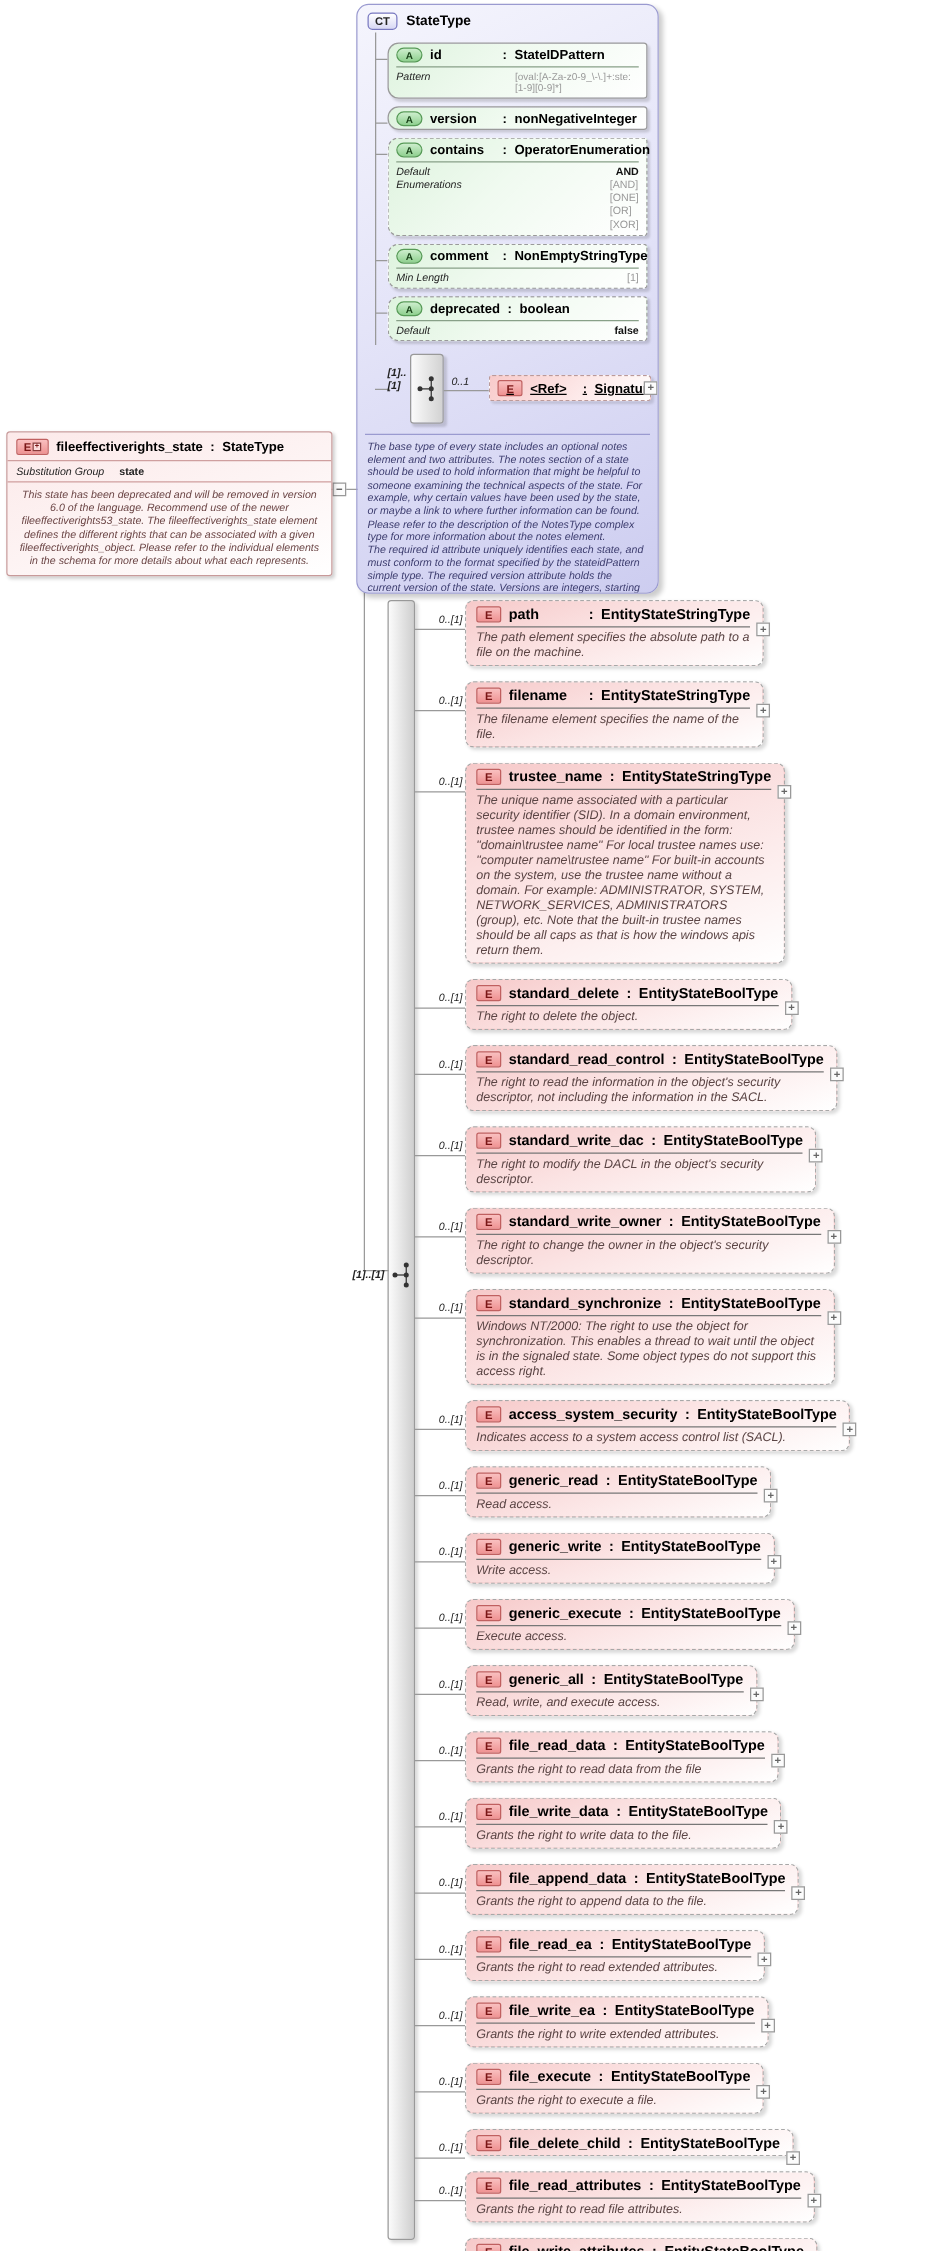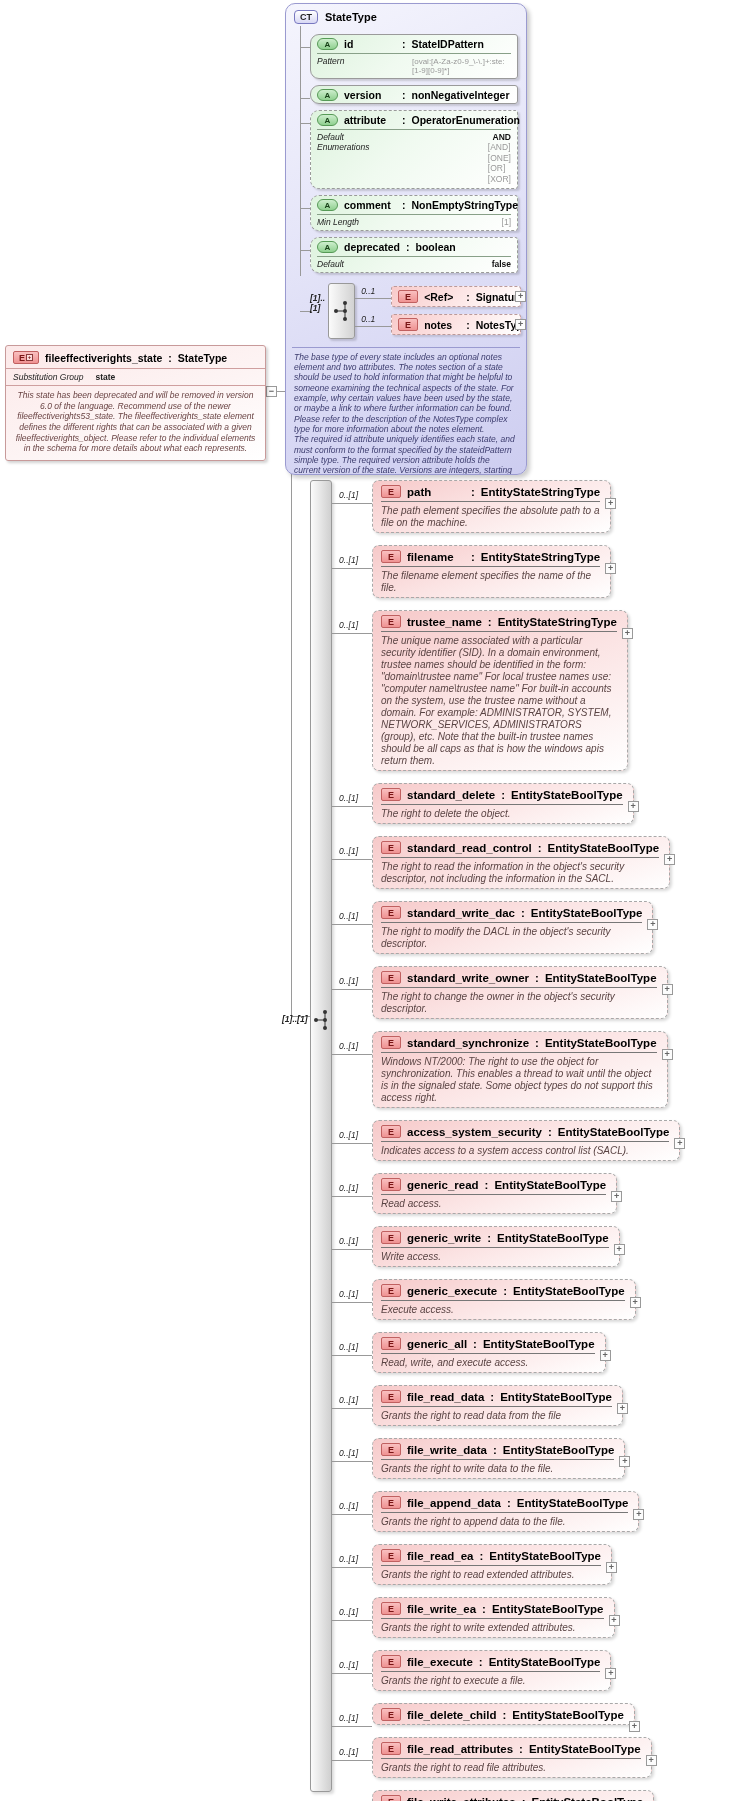--- a/index.html
+++ b/index.html
@@ -85,21 +85,21 @@
 
   
   .ct-seq { position:relative; display:flex; align-items:center; margin:10px 0 8px; }
   .ct-seq::before { content:""; position:absolute; left:-10px; top:50%; width:12px; height:1px; background:#999; }
   .ct-seq .mult-seq { font:italic bold 8.5px "Liberation Sans",sans-serif; color:#222; margin-right:3px; position:relative; top:-8px; }
   .seq-box {
     flex:none; width:27px; height:56px; border:1px solid #999; border-radius:3px;
     background:linear-gradient(90deg,#fbfbfb,#d2d2d2); box-shadow:2px 2px 2px rgba(0,0,0,.15);
     display:flex; align-items:center; justify-content:center;
   }
-  .ct-seq-children { display:flex; flex-direction:column; gap:7px; }
+  .ct-seq-children { display:flex; flex-direction:row; gap:7px;text-decoration:underline; }
   .seq-child { position:relative; margin-left:36px; }
   .seq-child::before { content:""; position:absolute; left:-36px; top:12px; width:36px; height:1px; background:#999; }
   .seq-child .mult { position:absolute; left:-30px; top:0; font:italic 8.5px "Liberation Sans",sans-serif; color:#222; }
   .mini-e {
     position:relative; display:flex; align-items:center; gap:6px; width:130px;
     border:1px dashed #bb9a9a; border-radius:3px; padding:3px 6px;
     background:linear-gradient(135deg,#f8caca 0%,#fdeaea 60%,#ffffff 100%);
     box-shadow:2px 2px 2px rgba(0,0,0,.12);
     font-weight:bold; font-size:10.5px; white-space:nowrap;
   }
@@ -120,21 +120,21 @@
     border:1px solid #999; border-radius:3px;
     background:linear-gradient(90deg,#fbfbfb,#cfcfcf);
     box-shadow:2px 2px 3px rgba(0,0,0,.15);
   }
   .spine-icon { position:absolute; left:1px; top:527px; }
   .spine-mult { position:absolute; left:-29px; top:533px; font:italic bold 8.5px "Liberation Sans",sans-serif; color:#222; }
 
   .rows { position:absolute; left:372px; top:2px; display:flex; flex-direction:column; gap:12px; align-items:flex-start; }
   .row { position:relative; }
   .row::before { content:""; position:absolute; left:-40px; top:23px; width:40px; height:1px; background:#999; }
-  .row .mult { position:absolute; left:-40px; top:10px; width:26px; text-align:right; font:italic 8.5px "Liberation Sans",sans-serif; color:#222; }
+  .row .mult { position:absolute; left:-40px; top:10px; width:38px; text-align:right; font:italic 8.5px "Liberation Sans",sans-serif; color:#222; }
   .ebox {
     position:relative; display:inline-block;
     border:1px dashed #a8a8a8; border-radius:7px; padding:4px 10px 3px 8px;
     background:linear-gradient(160deg,#f6c9c9 0%,#fbe3e3 45%,#ffffff 100%);
     box-shadow:2px 2px 3px rgba(0,0,0,.15);
   }
   .ehead { display:flex; align-items:center; gap:6px; font-weight:bold; font-size:11.5px; white-space:nowrap; }
   .ename { min-width:58px; }
   .edoc {
     width:0; min-width:100%; border-top:1px solid #777; margin-top:3px; padding-top:3px;
@@ -202,21 +202,21 @@
             <span>:</span>
             <span>nonNegativeInteger</span>
           </div>
         </div>
       </div>
 
       <div class="attr-row">
         <div class="attr-box dashed">
           <div class="attr-head">
             <span class="a-badge">A</span>
-            <span class="attr-name">attribute</span>
+            <span class="attr-name">contains</span>
             <span>:</span>
             <span>OperatorEnumeration</span>
           </div>
           <div class="attr-facets">
             <div class="facet-row">
               <span class="facet-label">Default</span>
               <span class="facet-value strong">AND</span>
             </div>
             <div class="facet-row">
               <span class="facet-label">Enumerations</span>

